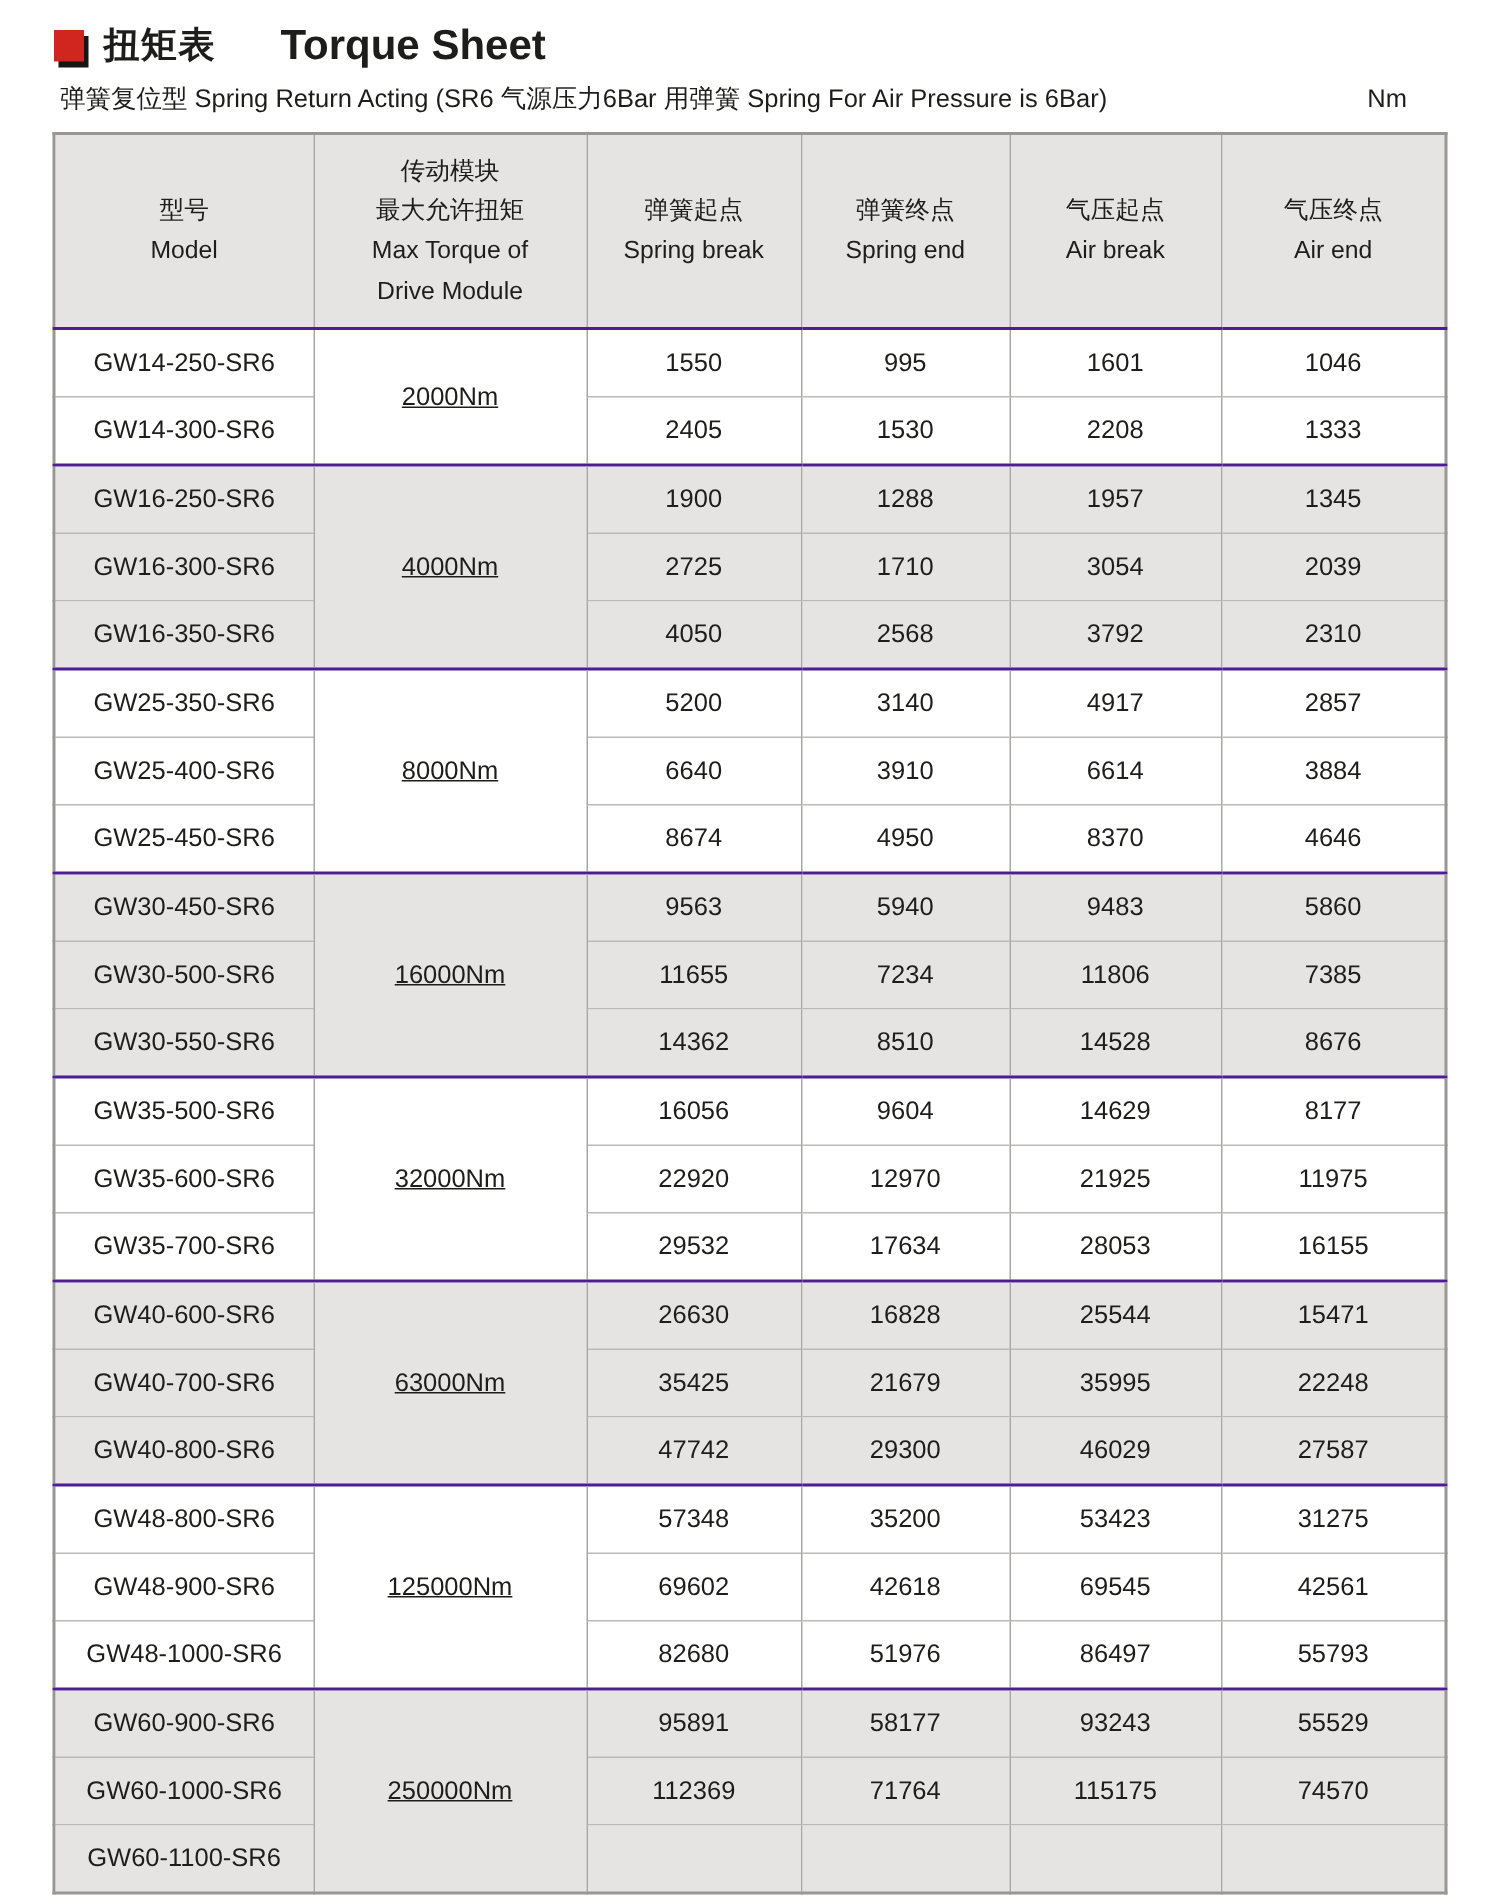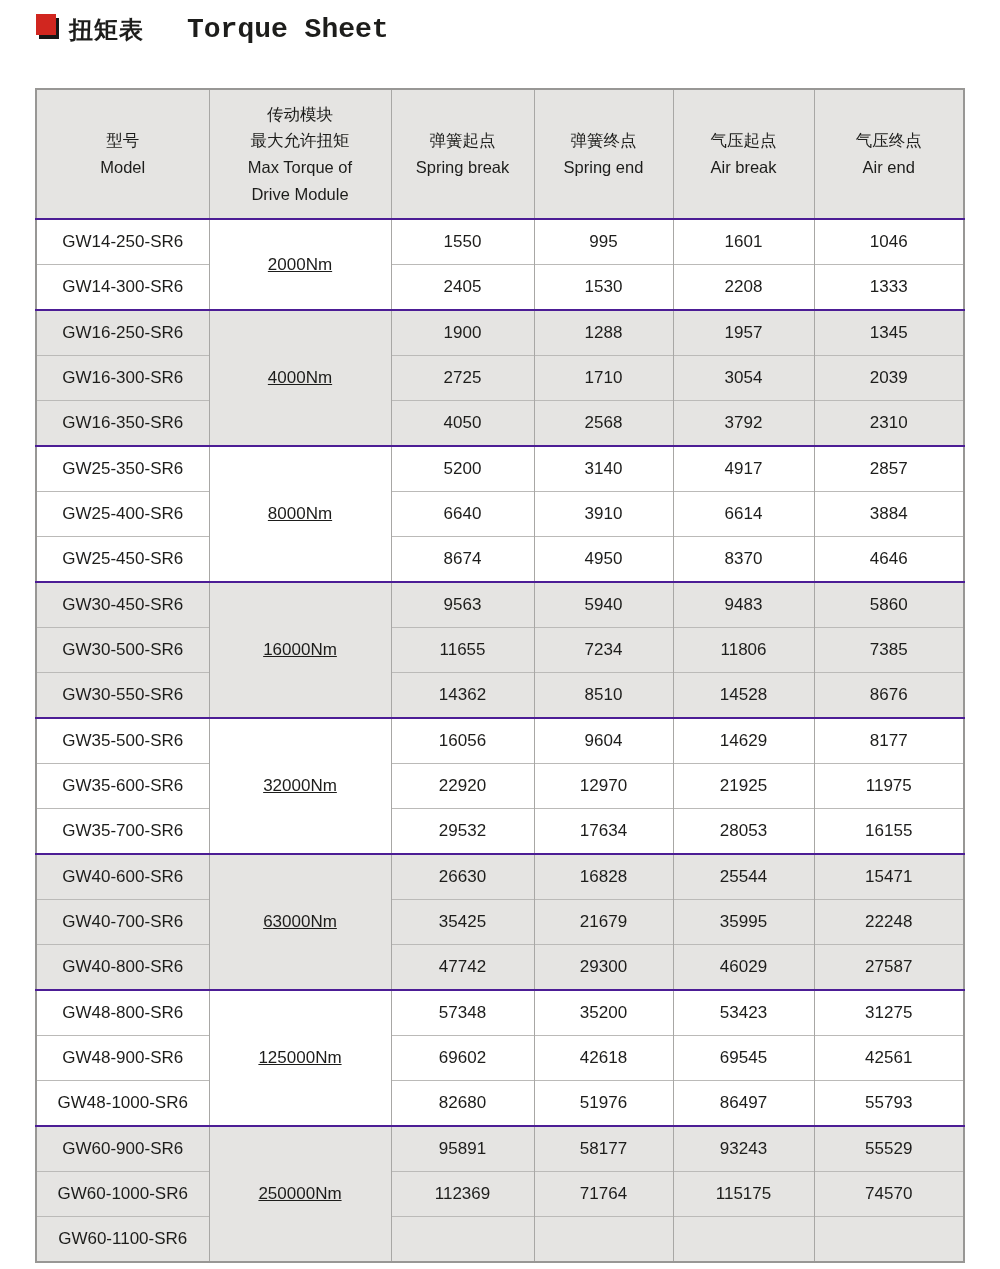--- a/index.html
+++ b/index.html
@@ -8,21 +8,21 @@
     background:#ffffff;
     font-family:"Liberation Sans","DejaVu Sans",sans-serif;
     color:#1d1d1b;
     overflow:hidden;
   }
   .page{position:relative;width:1000px;height:1269px;background:#fff;}
 
   
   .title-row{
     position:absolute;left:36px;top:14px;
-    display:flex;align-items:flex-start;font-family:Liberation Mono, monospace;
+    display:flex;align-items:center;
   }
   .bullet{
     width:20px;height:21px;
     background:#d1261f;
     box-shadow:3px 4px 0 #161616;
     display:inline-block;
     flex:0 0 auto;
   }
   .title-zh{font-size:24px;font-weight:bold;margin-left:13px;letter-spacing:1px;}
   .title-en{font-size:28px;font-weight:bold;margin-left:43px;}
@@ -73,20 +73,24 @@
 <body>
 
 <div class="page">
 
   <div class="title-row">
     <span class="bullet"></span>
     <span class="title-zh">扭矩表</span>
     <span class="title-en">Torque Sheet</span>
   </div>
 
+  <div class="subtitle-row">
+    <span>弹簧复位型 Spring Return Acting (SR6 气源压力6Bar 用弹簧 Spring For Air Pressure is 6Bar)</span>
+    <span class="unit">Nm</span>
+  </div>
 
   <table class="torque">
     <colgroup>
       <col style="width:173px">
       <col style="width:182px">
       <col style="width:143px">
       <col style="width:139px">
       <col style="width:141px">
       <col style="width:150px">
     </colgroup>

